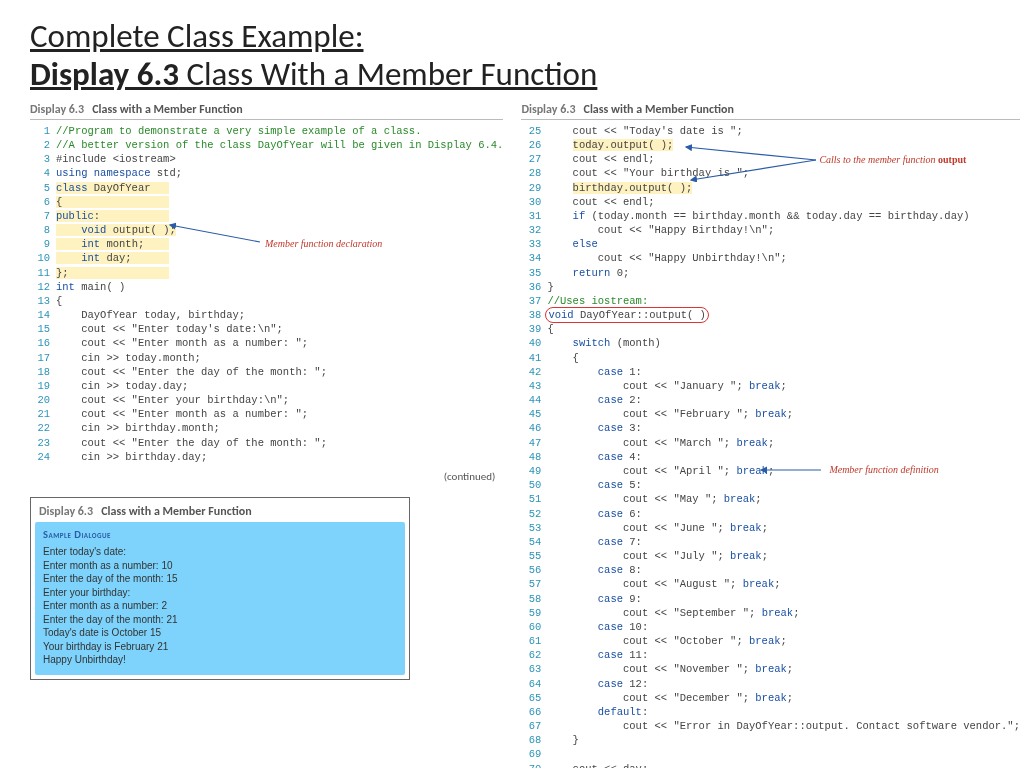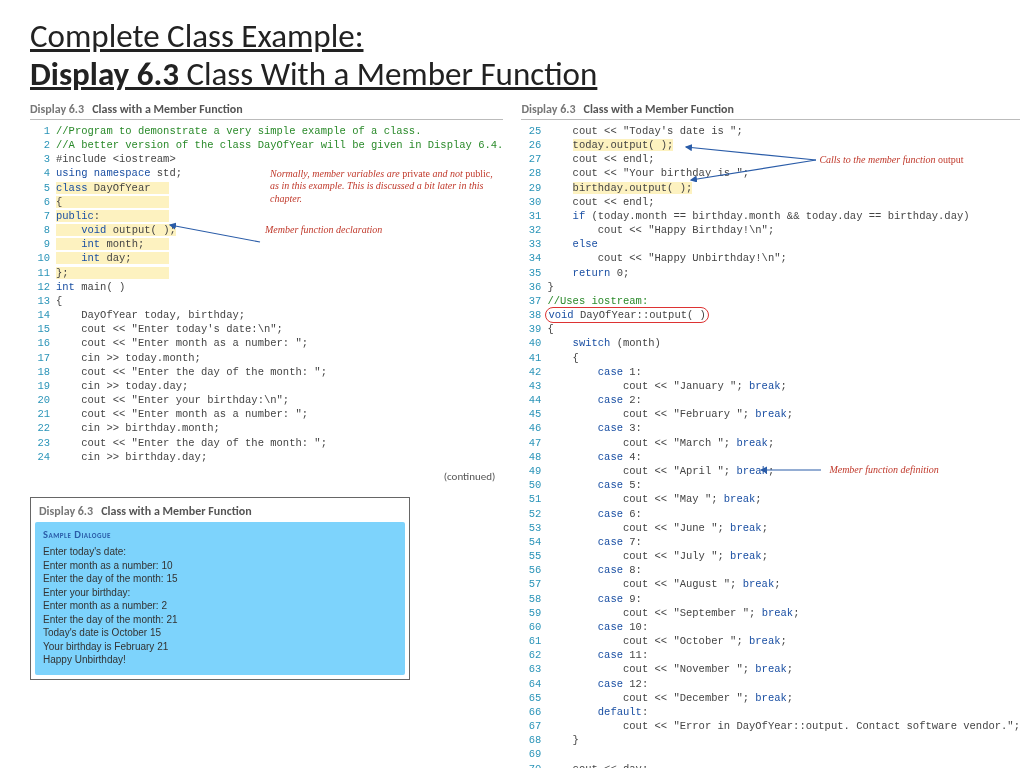--- a/index.html
+++ b/index.html
@@ -15,21 +15,21 @@
 
   .code { font-family: "Courier New", monospace; font-size: 10.5px; line-height: 1.35; white-space: pre; position: relative; }
   .ln { display: inline-block; width: 20px; text-align: right; color: #2a94b8; margin-right: 6px; }
   .kw { color: #1a4fa3; }
   .cm { color: #2a8a2a; }
   .txt { color: #444; }
   .hl-yellow { background: #fdf2c0; }
   .hl-red { border: 1.5px solid #d33; border-radius: 8px; padding: 0 2px; margin: -1px -2px; display: inline-block; }
 
   .annot { position: absolute; font-family: Georgia, serif; font-style: italic; font-size: 10px; color: #c0392b; line-height: 1.25; }
-  .annot .bold { font-weight: 400; font-style: normal; }
+  .annot .bold { font-weight: 700; font-style: normal; }
   .arrow { position: absolute; pointer-events: none; }
 
   .continued { text-align: right; font-size: 11px; color: #555; margin-top: 6px; padding-right: 8px; }
 
   .sample-box { border: 1px solid #666; margin-top: 14px; width: 380px; background: #fff; }
   .sample-box .caption { padding: 6px 8px 4px 8px; border-bottom: none; margin-bottom: 0; }
   .sample-inner { background: #7dd3fc; margin: 0 4px 4px 4px; padding: 6px 8px 8px 8px; border-radius: 2px; }
   .sample-title { font-size: 10.5px; font-weight: 700; color: #2a5ca8; font-variant: small-caps; letter-spacing: 0.5px; margin-bottom: 4px; }
   .sample-body { font-family: Arial, sans-serif; font-size: 10px; color: #333; line-height: 1.35; white-space: pre; }
 </style>
@@ -43,34 +43,29 @@
   </div>
 
   <div class="cols">
 
     <div class="col">
       <div class="caption">
         <span class="disp">Display 6.3</span><span>Class with a Member Function</span>
       </div>
       <div class="code" id="code-left"><div><span class="ln">1</span><span class="cm">//Program to demonstrate a very simple example of a class.</span></div><div><span class="ln">2</span><span class="cm">//A better version of the class DayOfYear will be given in Display 6.4.</span></div><div><span class="ln">3</span><span><span class="txt">#include &lt;iostream&gt;</span></span></div><div><span class="ln">4</span><span><span class="kw">using namespace</span><span class="txt"> std;</span></span></div><div><span class="ln">5</span><span><span class="hl-yellow"><span class="kw">class</span><span class="txt"> DayOfYear   </span></span></span></div><div><span class="ln">6</span><span><span class="hl-yellow"><span class="txt">{                 </span></span></span></div><div><span class="ln">7</span><span><span class="hl-yellow"><span class="kw">public</span><span class="txt">:           </span></span></span></div><div><span class="ln">8</span><span><span class="hl-yellow"><span class="txt">    </span><span class="kw">void</span><span class="txt"> output( );</span></span></span></div><div><span class="ln">9</span><span><span class="hl-yellow"><span class="txt">    </span><span class="kw">int</span><span class="txt"> month;    </span></span></span></div><div><span class="ln">10</span><span><span class="hl-yellow"><span class="txt">    </span><span class="kw">int</span><span class="txt"> day;      </span></span></span></div><div><span class="ln">11</span><span><span class="hl-yellow"><span class="txt">};                </span></span></span></div><div><span class="ln">12</span><span><span class="kw">int</span><span class="txt"> main( )</span></span></div><div><span class="ln">13</span><span class="txt">{</span></div><div><span class="ln">14</span><span class="txt">    DayOfYear today, birthday;</span></div><div><span class="ln">15</span><span class="txt">    cout &lt;&lt; "Enter today's date:\n";</span></div><div><span class="ln">16</span><span class="txt">    cout &lt;&lt; "Enter month as a number: ";</span></div><div><span class="ln">17</span><span class="txt">    cin &gt;&gt; today.month;</span></div><div><span class="ln">18</span><span class="txt">    cout &lt;&lt; "Enter the day of the month: ";</span></div><div><span class="ln">19</span><span class="txt">    cin &gt;&gt; today.day;</span></div><div><span class="ln">20</span><span class="txt">    cout &lt;&lt; "Enter your birthday:\n";</span></div><div><span class="ln">21</span><span class="txt">    cout &lt;&lt; "Enter month as a number: ";</span></div><div><span class="ln">22</span><span class="txt">    cin &gt;&gt; birthday.month;</span></div><div><span class="ln">23</span><span class="txt">    cout &lt;&lt; "Enter the day of the month: ";</span></div><div><span class="ln">24</span><span class="txt">    cin &gt;&gt; birthday.day;</span></div></div>
 
-      <div class="annot" style="left:240px; top:66px; width:230px;">
-        <span>Normally, member variables are </span><span class="bold">private</span><span> and
-not </span><span class="bold">public</span><span>, as in this example. This is
-discussed a bit later in this chapter.</span>
-      </div>
       <svg class="arrow" style="left:135px; top:118px;" width="100" height="30">
         <defs>
             <marker id="ah1" markerWidth="6" markerHeight="6" refX="5" refY="3" orient="auto">
               <path d="M0,0 L6,3 L0,6 Z" fill="#2a5ca8"></path>
             </marker>
           </defs>
         <line x1="95" y1="22" x2="5" y2="5" stroke="#2a5ca8" stroke-width="1.2" marker-end="url(#ah1)"></line>
       </svg>
-      <div class="annot" style="left:235px; top:122px;">Member function declaration</div>
+      <div class="annot" style="left:235px; top:136px;">Member function declaration</div>
 
       <div class="continued">(continued)</div>
 
       <div class="sample-box">
         <div class="caption">
           <span class="disp">Display 6.3</span><span>Class with a Member Function</span>
         </div>
         <div class="sample-inner">
           <div class="sample-title">Sample Dialogue</div>
           <div class="sample-body">Enter today's date:

